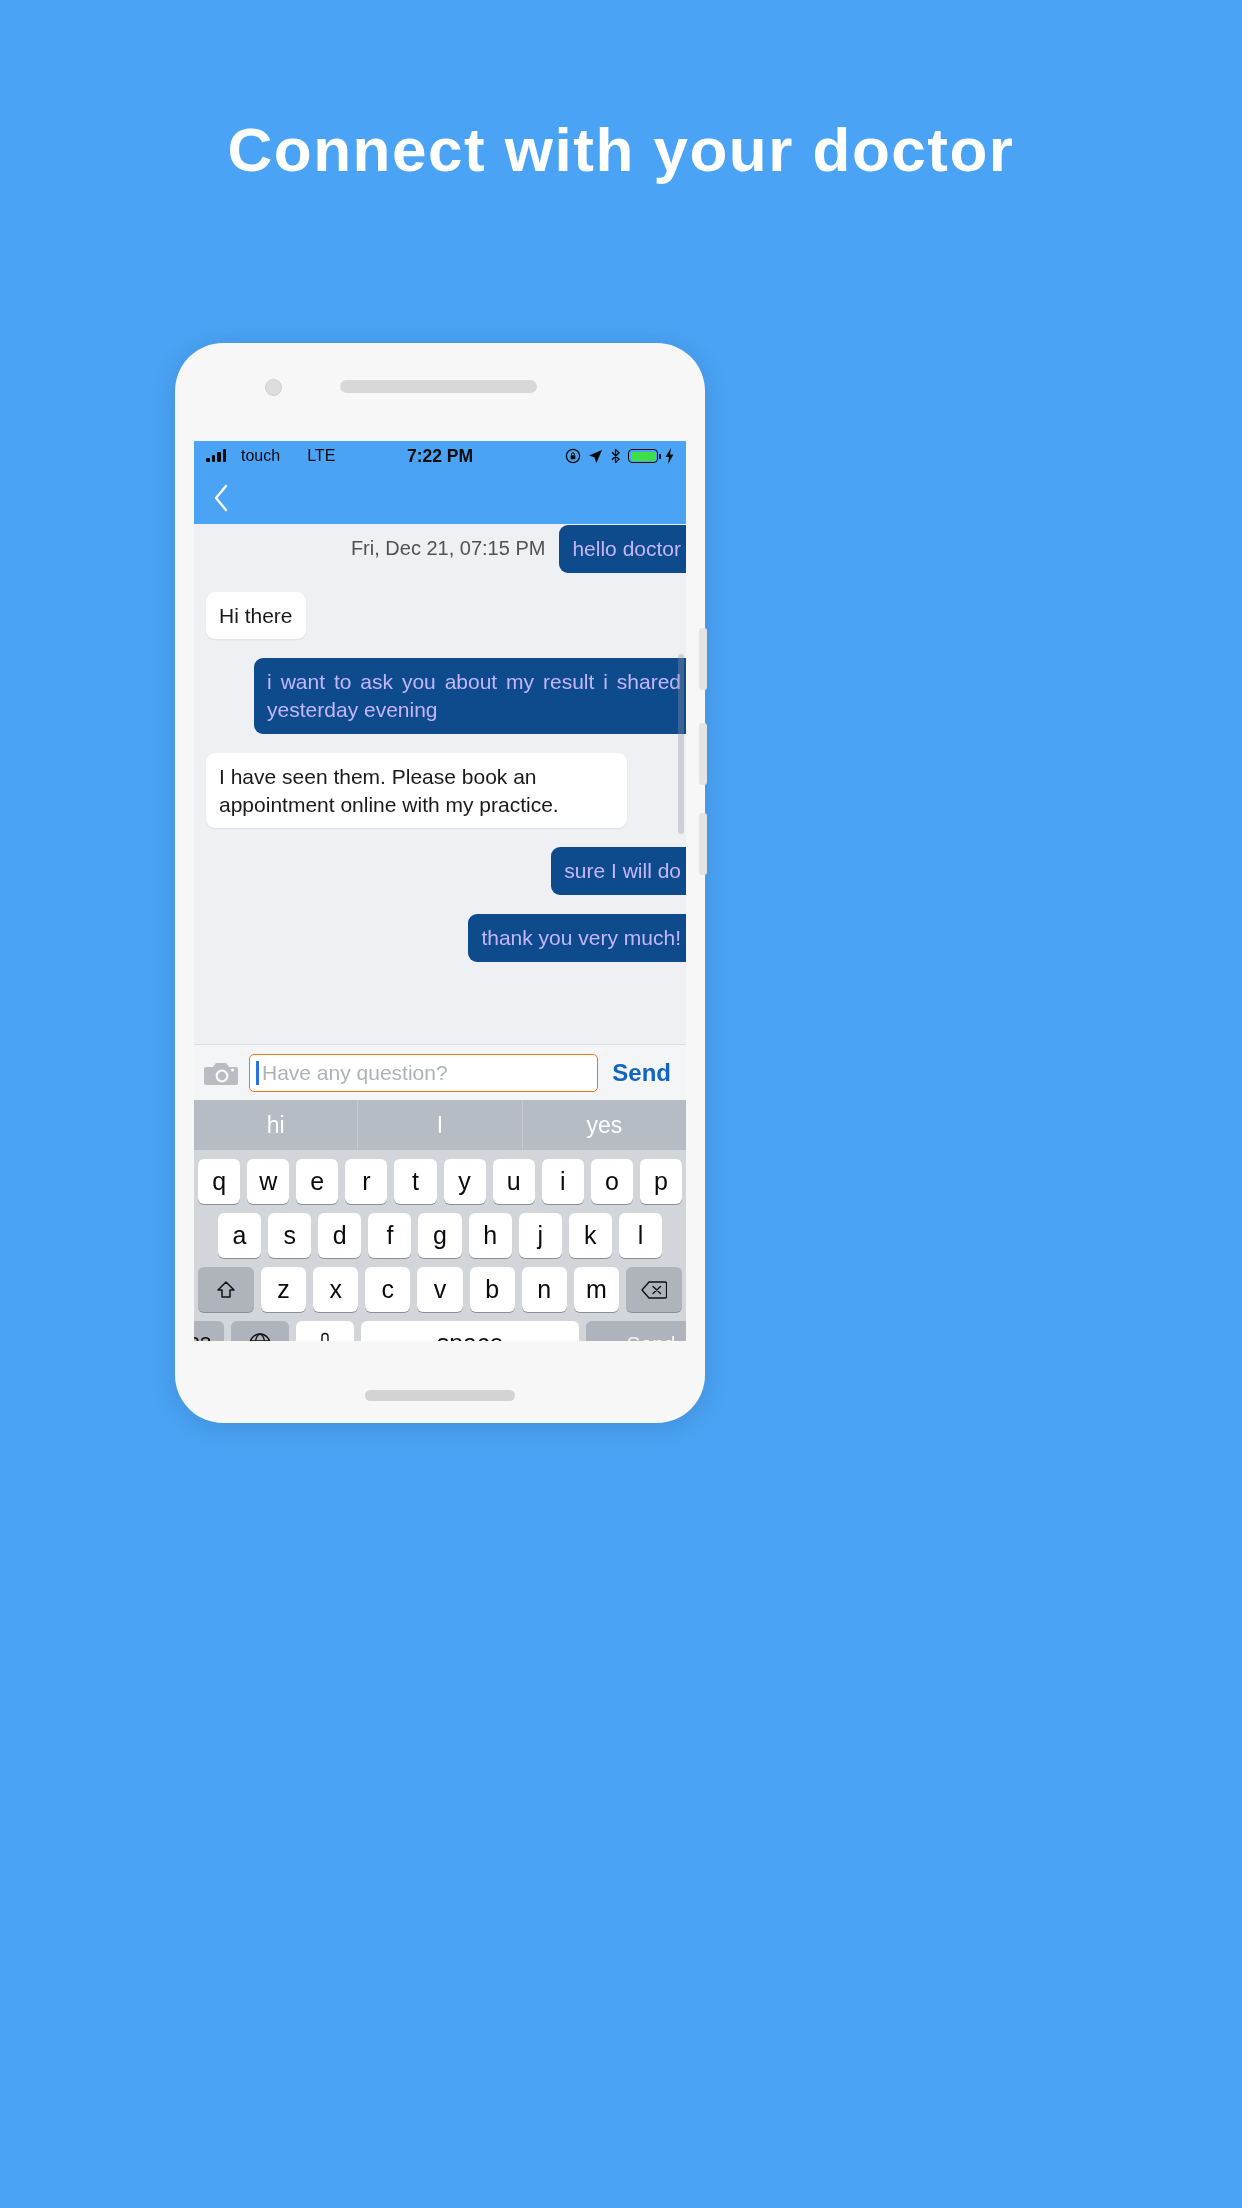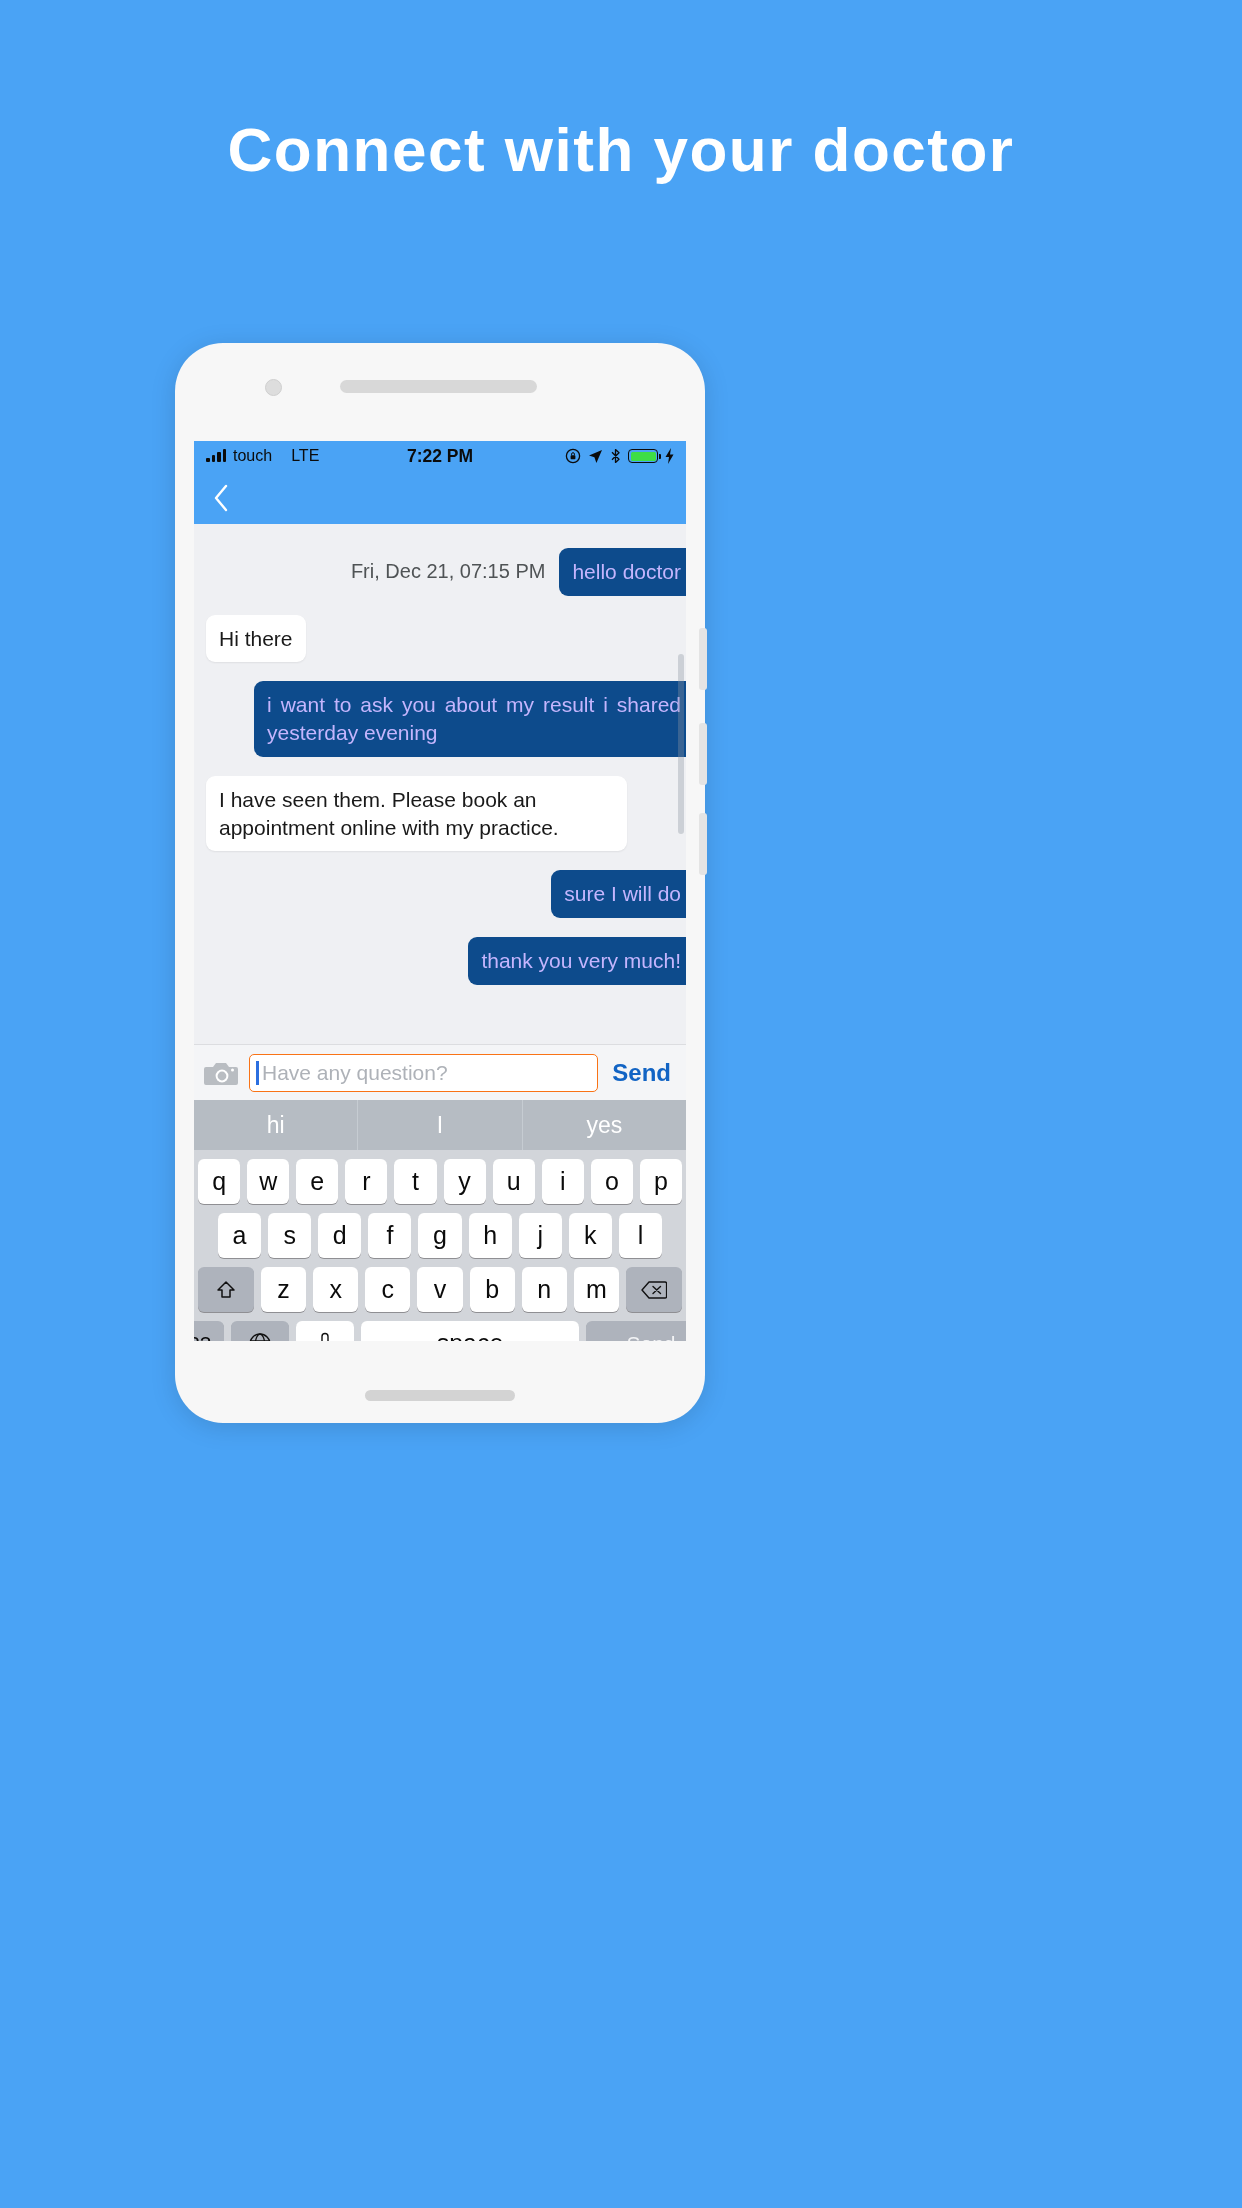--- a/index.html
+++ b/index.html
@@ -95,21 +95,21 @@
   .statusbar {
     height: 30px;
     background: #4aa3f5;
     display: flex;
     align-items: center;
     padding: 0 12px;
     color: #0b0b0b;
     font-size: 17px;
     font-weight: bold;
   }
-  .sb-left { display: flex; align-items: center; gap: 7px; flex: 1; }
+  .sb-left { display: flex; align-items: center; gap: 15px; flex: 1; }
   .sb-center { font-size: 17.5px; font-weight: bold; }
   .sb-right { display: flex; align-items: center; gap: 7px; flex: 1; justify-content: flex-end; }
   .signal { display: flex; align-items: flex-end; gap: 2px; height: 12px; }
   .signal i { width: 3.5px; background: #0b0b0b; border-radius: 1px; display: block; }
   .signal i:nth-child(1) { height: 4px; }
   .signal i:nth-child(2) { height: 7px; }
   .signal i:nth-child(3) { height: 10px; }
   .signal i:nth-child(4) { height: 13px; }
   .carrier { font-size: 16px; font-weight: normal; }
   .lte { font-size: 16px; font-weight: normal; margin-left: 12px; }
@@ -147,21 +147,21 @@
     text-align: center;
     color: #ffffff;
     font-size: 25px;
     pointer-events: none;
   }
 
   
   .messages {
     height: 520px;
     background: #eff0f3;
-    padding: 24px 12px 0 12px;
+    padding: 1px 12px 0 12px;
     position: relative;
     overflow: hidden;
   }
   .msg-row { display: flex; margin-bottom: 19px; }
   .msg-row.out { justify-content: flex-end; }
   .msg-row.in { justify-content: flex-start; }
 
   .bubble {
     max-width: 88%;
     border-radius: 9px;

